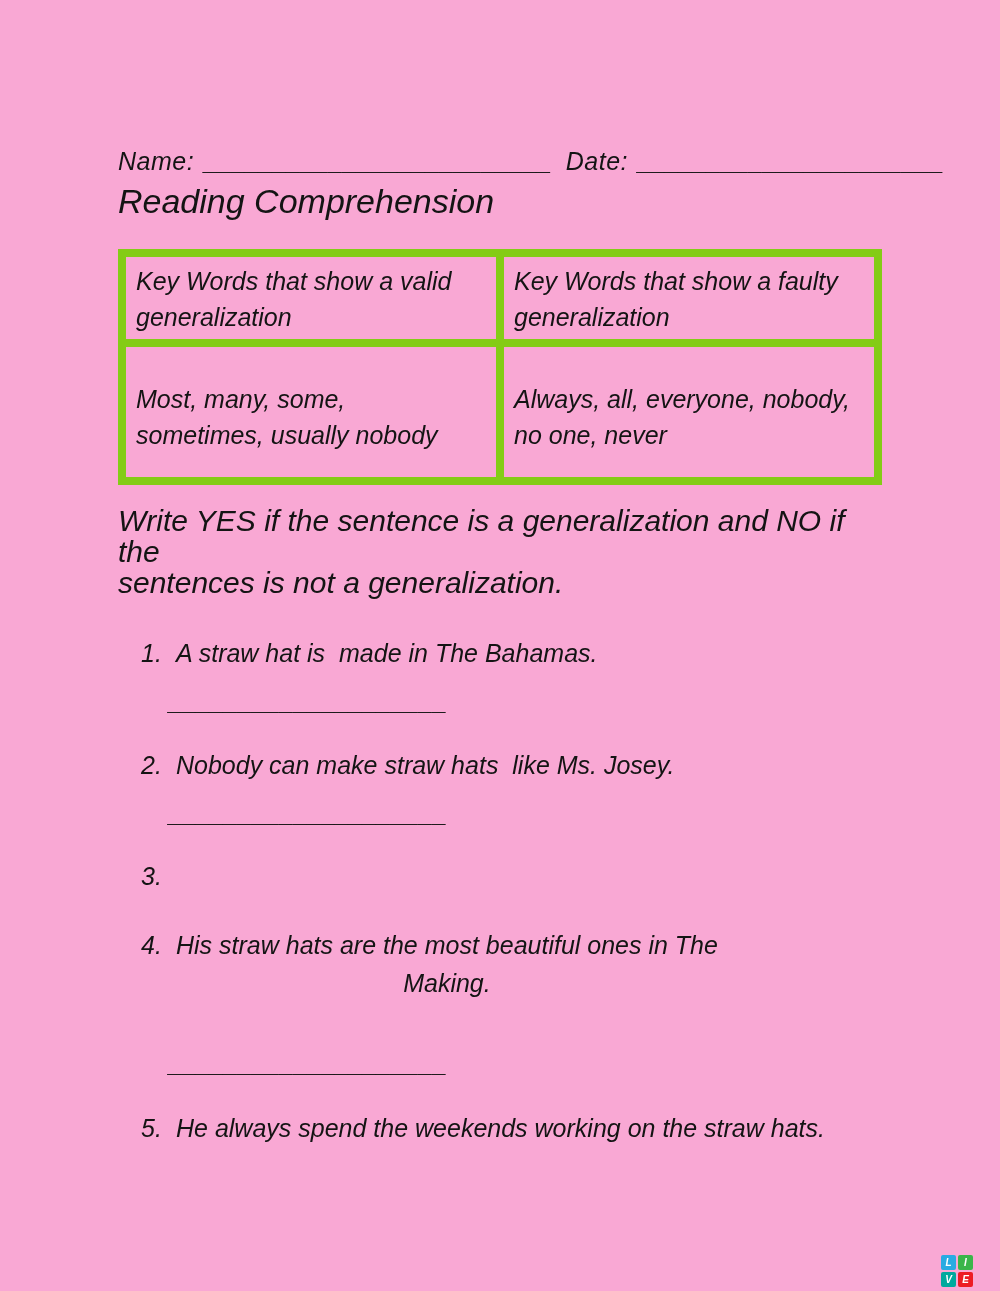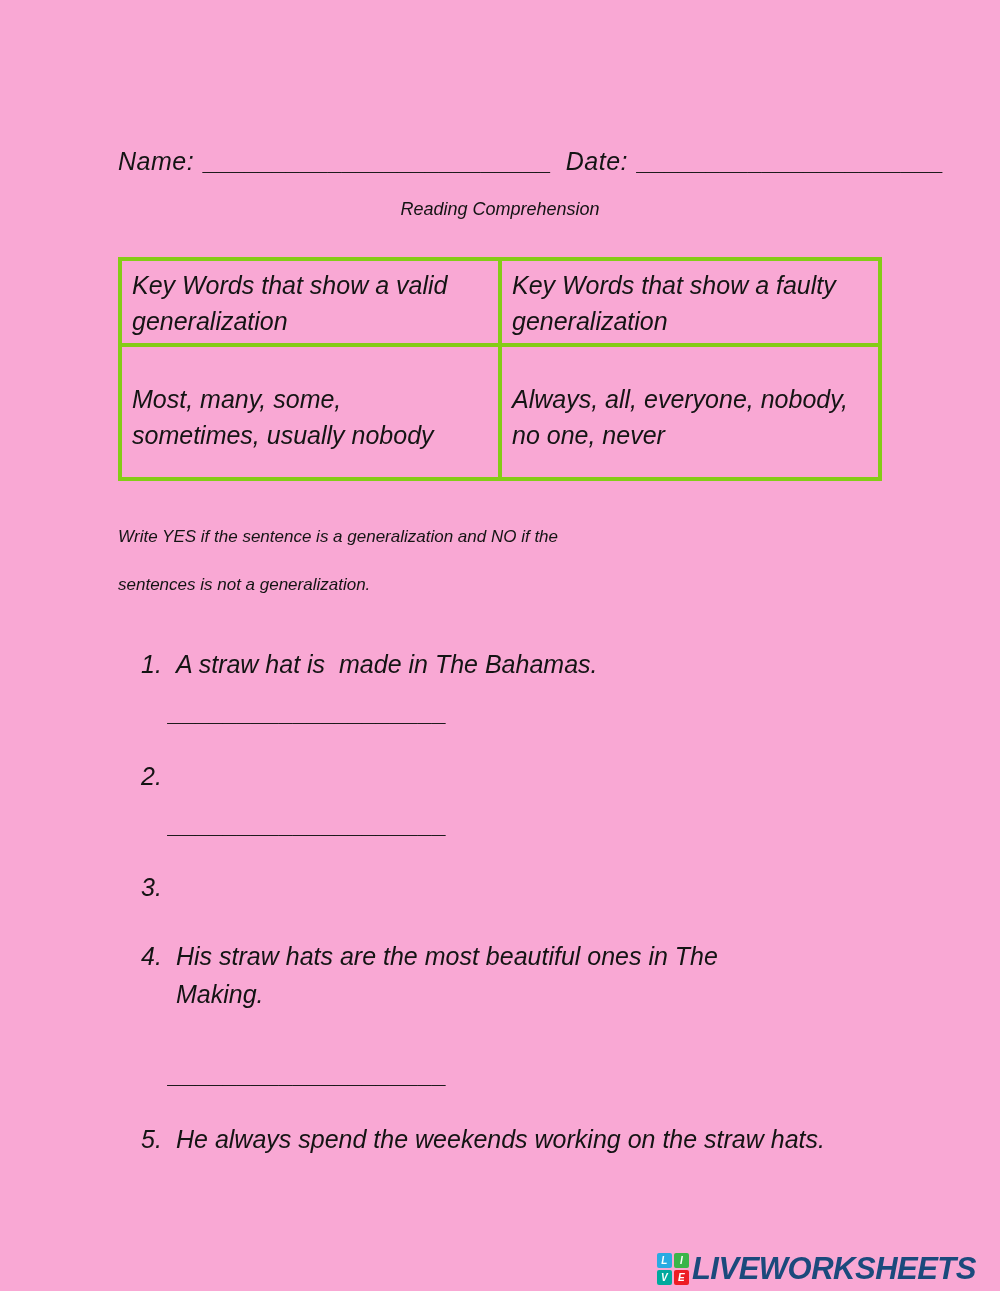--- a/index.html
+++ b/index.html
@@ -22,59 +22,58 @@
   .name-row {
     font-size: 25px;
     line-height: 36px;
     white-space: nowrap;
   }
   .name-row .lbl { letter-spacing: 0.5px; }
   .blank { letter-spacing: 0; }
   .gap-sm { display: inline-block; width: 10px; }
   .gap-md { display: inline-block; width: 14px; }
   .titles {
-    text-align: center;
-    font-size: 18px;
+    font-size: 34px;
     line-height: 36px;
-    margin-top: 12px;
+    margin-top: 4px;
   }
   table.kw {
     margin-top: 30px;
     width: 100%;
     border-collapse: collapse;
   }
   table.kw td {
-    border: 4px solid #84cc16;
+    border: 8px solid #84cc16;
     font-size: 25px;
     line-height: 36px;
     white-space: pre-line;
     width: 50%;
   }
   table.kw tr.hdr td {
     padding: 6px 10px 4px 10px;
     vertical-align: top;
   }
   table.kw tr.bdy td {
     padding: 34px 10px 24px 10px;
     vertical-align: bottom;
   }
   .instructions {
-    margin-top: 32px;
-    font-size: 17px;
-    line-height: 48px;
+    margin-top: 20px;
+    font-size: 30px;
+    line-height: 31px;
     white-space: pre-wrap;
   }
   .questions {
     margin-top: 36px;
     padding-left: 23px;
   }
   .q { margin: 0; }
   .q-line { display: flex; font-size: 25px; line-height: 38px; }
   .q-num { flex: none; width: 35px; }
-  .q-text { white-space: pre-wrap; }
+  .q-text { white-space: pre-wrap; text-align: center; }
   .q-inline-blank { white-space: nowrap; }
   .q-blank {
     display: block;
     margin-left: 28px;
     margin-top: 10px;
     font-size: 25px;
     line-height: 38px;
   }
   .q1 { margin-bottom: 26px; }
   .q2 { margin-bottom: 25px; }
@@ -151,20 +150,21 @@
         <div class="q-line">
           <span class="q-num">1.</span>
           <span class="q-text">A straw hat is  made in The Bahamas.</span>
         </div>
         <span class="q-blank">____________________</span>
       </div>
 
       <div class="q q2">
         <div class="q-line">
           <span class="q-num">2.</span>
+          <span class="q-text">Nobody can make straw hats  like Ms. Josey.</span>
         </div>
         <span class="q-blank">____________________</span>
       </div>
 
       <div class="q q3">
         <div class="q-line">
           <span class="q-num">3.</span>
         </div>
       </div>
 
@@ -187,15 +187,14 @@
     </div>
   </div>
 
   <div class="footer">
     <div class="logo-grid">
       <div class="logo-sq" style="background-color: rgb(41, 171, 226);">L</div>
       <div class="logo-sq" style="background-color: rgb(58, 181, 74);">I</div>
       <div class="logo-sq" style="background-color: rgb(0, 169, 157);">V</div>
       <div class="logo-sq" style="background-color: rgb(237, 28, 36);">E</div>
     </div>
-    <span class="brand" style="color: rgb(27, 74, 124);">LIVEWORKSHEETS</span>
   </div>
 </div>
 
 </body></html>

